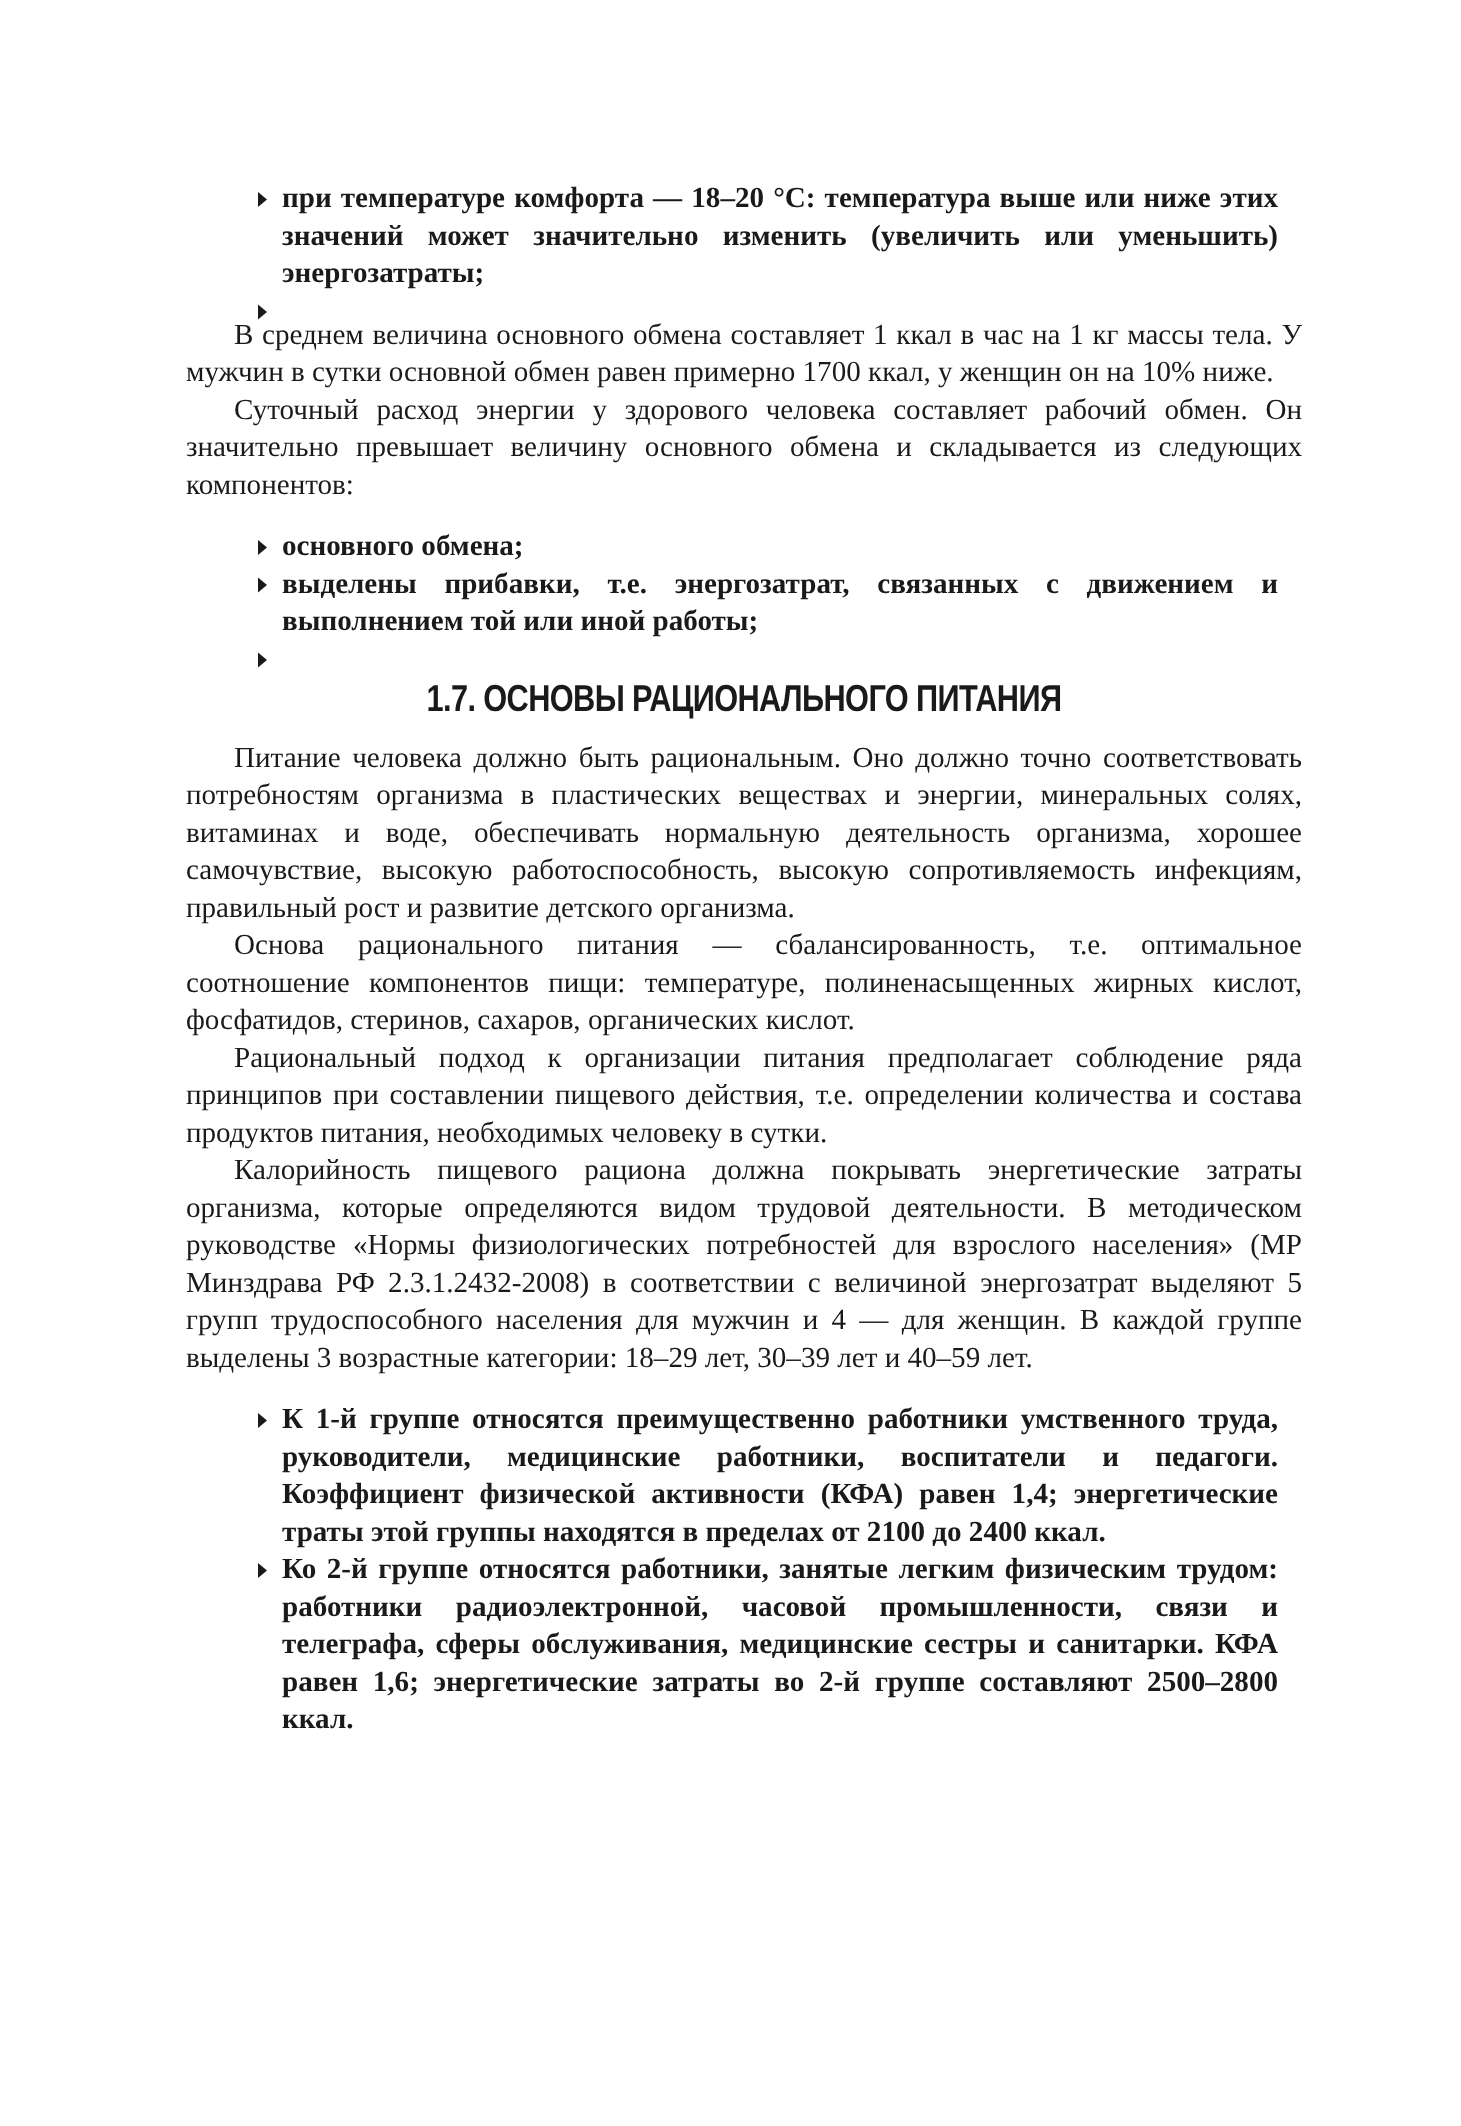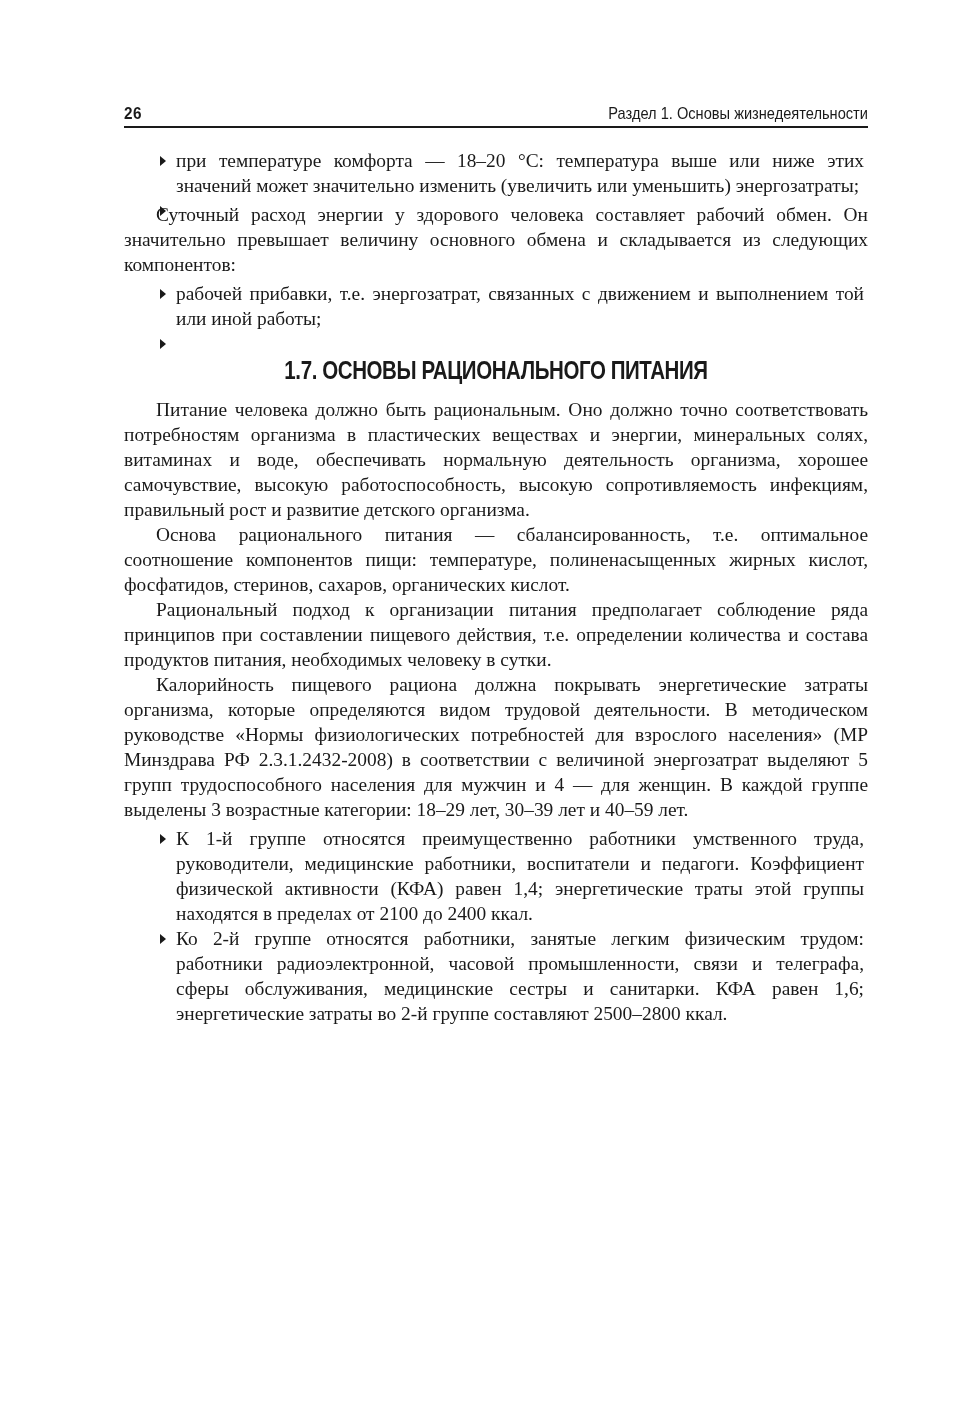--- a/index.html
+++ b/index.html
@@ -11,51 +11,49 @@
   }
   .running-head {
     display: flex; justify-content: space-between; align-items: flex-end;
     height: 26px; border-bottom: 2.5px solid #1a1a1a;
     font-family: "Liberation Sans", "DejaVu Sans", sans-serif;
   }
   .page-num { font-size: 17px; font-weight: bold; letter-spacing: 0.5px; transform: scaleX(0.9); transform-origin: left bottom; padding-bottom: 2px; }
   .section-title { font-size: 17px; transform: scaleX(0.86); transform-origin: right bottom; white-space: nowrap; padding-bottom: 2px; }
   .body { margin-top: 20px; font-size: 19.4px; line-height: 25px; }
   p { margin: 0; text-align: justify; text-indent: 32px; }
-  ul { list-style: none; margin: 4px; padding: 0 0 0 48px; }
+  ul { list-style: none; margin: 16px; padding: 0 0 0 48px; font-weight: bold; }
   li { position: relative; text-align: justify; }
   .bullet {
     position: absolute; left: -16px; top: 8px; width: 0; height: 0;
     border-top: 5px solid transparent; border-bottom: 5px solid transparent;
     border-left: 6px solid #1a1a1a;
   }
   h2 {
     margin: 22px 0 10px 0; text-align: center;
     font-family: "Liberation Sans", "DejaVu Sans", sans-serif;
     font-weight: bold; font-size: 25px; line-height: 34px;
     transform: scaleX(0.82); letter-spacing: -0.5px;
   }
 </style>
 </head>
 <body>
 
 <div class="page">
-  <div class="running-head">
-    <span class="page-num">26</span>
-    <span class="section-title">Раздел 1. Основы жизнедеятельности</span>
-  </div>
 
   <div class="body">
     <ul>
       <li><span class="bullet"></span><span>при температуре комфорта — 18–20 °С: температура выше или ниже этих значений может значительно изменить (увеличить или уменьшить) энергозатраты;</span></li>
       <li><span class="bullet"></span></li>
     </ul>
+    <p>В среднем величина основного обмена составляет 1 ккал в час на 1 кг массы тела. У мужчин в сутки основной обмен равен примерно 1700 ккал, у женщин он на 10% ниже.</p>
     <p>Суточный расход энергии у здорового человека составляет рабочий обмен. Он значительно превышает величину основного обмена и складывается из следующих компонентов:</p>
     <ul>
-      <li><span class="bullet"></span><span>рабочей прибавки, т.е. энергозатрат, связанных с движением и выполнением той или иной работы;</span></li>
+      <li><span class="bullet"></span><span>основного обмена;</span></li>
+      <li><span class="bullet"></span><span>выделены прибавки, т.е. энергозатрат, связанных с движением и выполнением той или иной работы;</span></li>
       <li><span class="bullet"></span></li>
     </ul>
 
     <h2>1.7. ОСНОВЫ РАЦИОНАЛЬНОГО ПИТАНИЯ</h2>
 
     <p>Питание человека должно быть рациональным. Оно должно точно соответствовать потребностям организма в пластических веществах и энергии, минеральных солях, витаминах и воде, обеспечивать нормальную деятельность организма, хорошее самочувствие, высокую работоспособность, высокую сопротивляемость инфекциям, правильный рост и развитие детского организма.</p>
     <p>Основа рационального питания — сбалансированность, т.е. оптимальное соотношение компонентов пищи: температуре, полиненасыщенных жирных кислот, фосфатидов, стеринов, сахаров, органических кислот.</p>
     <p>Рациональный подход к организации питания предполагает соблюдение ряда принципов при составлении пищевого действия, т.е. определении количества и состава продуктов питания, необходимых человеку в сутки.</p>
     <p>Калорийность пищевого рациона должна покрывать энергетические затраты организма, которые определяются видом трудовой деятельности. В методическом руководстве «Нормы физиологических потребностей для взрослого населения» (МР Минздрава РФ 2.3.1.2432-2008) в соответствии с величиной энергозатрат выделяют 5 групп трудоспособного населения для мужчин и 4 — для женщин. В каждой группе выделены 3 возрастные категории: 18–29 лет, 30–39 лет и 40–59 лет.</p>
     <ul>

